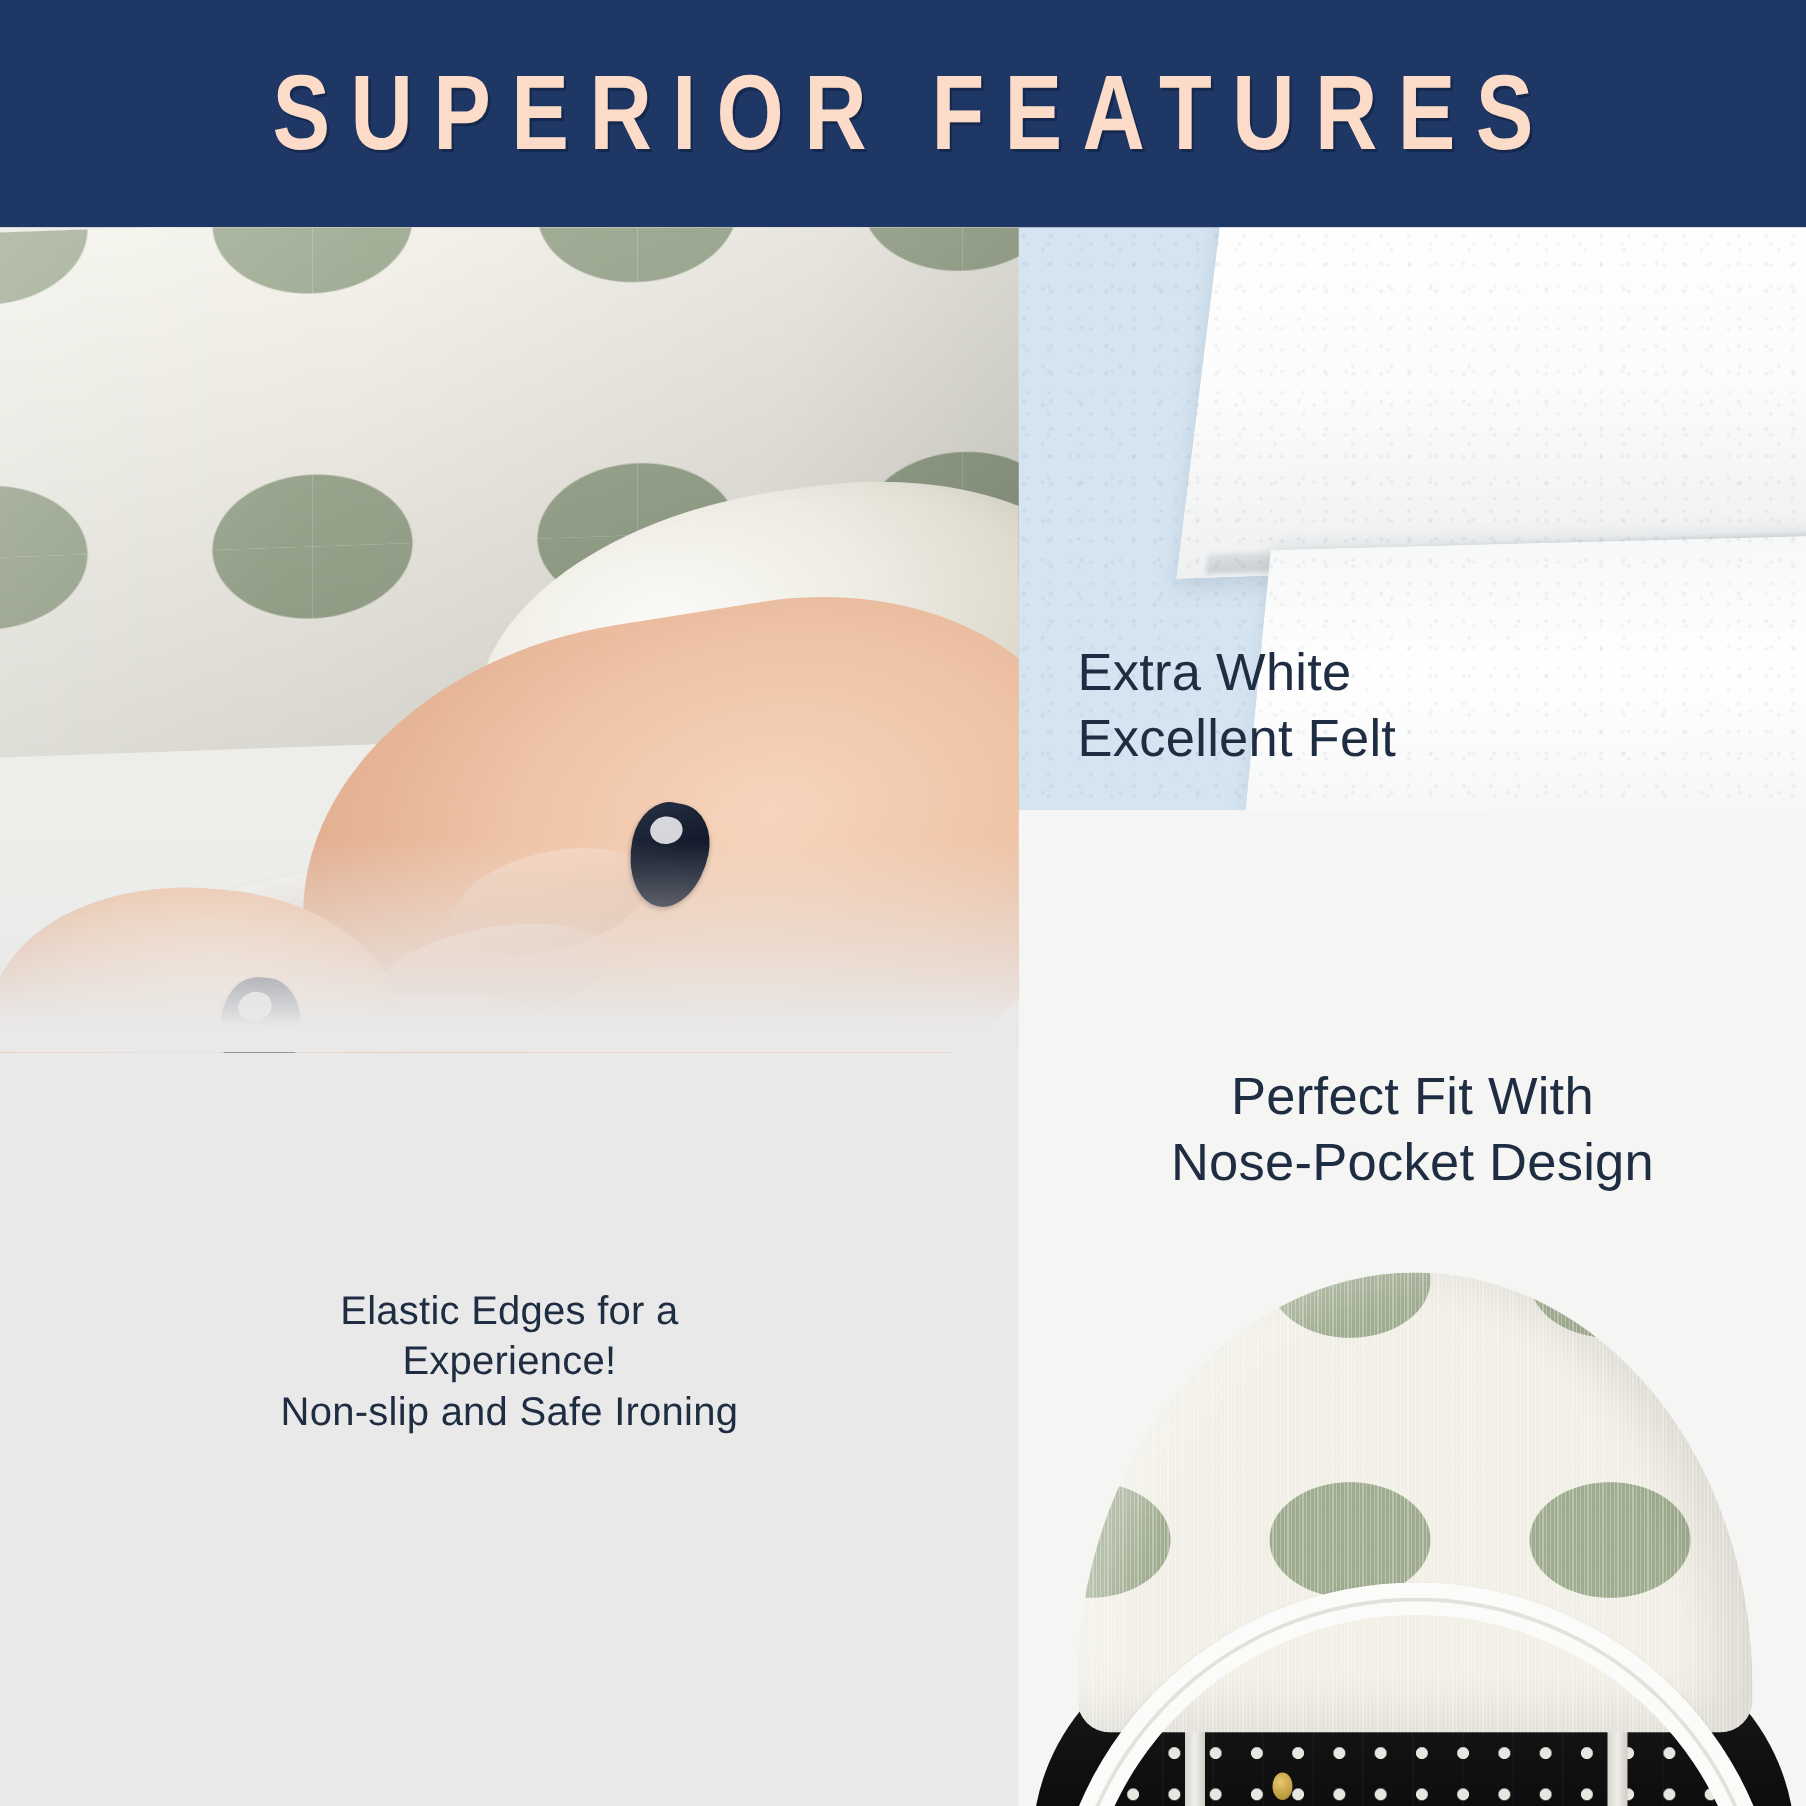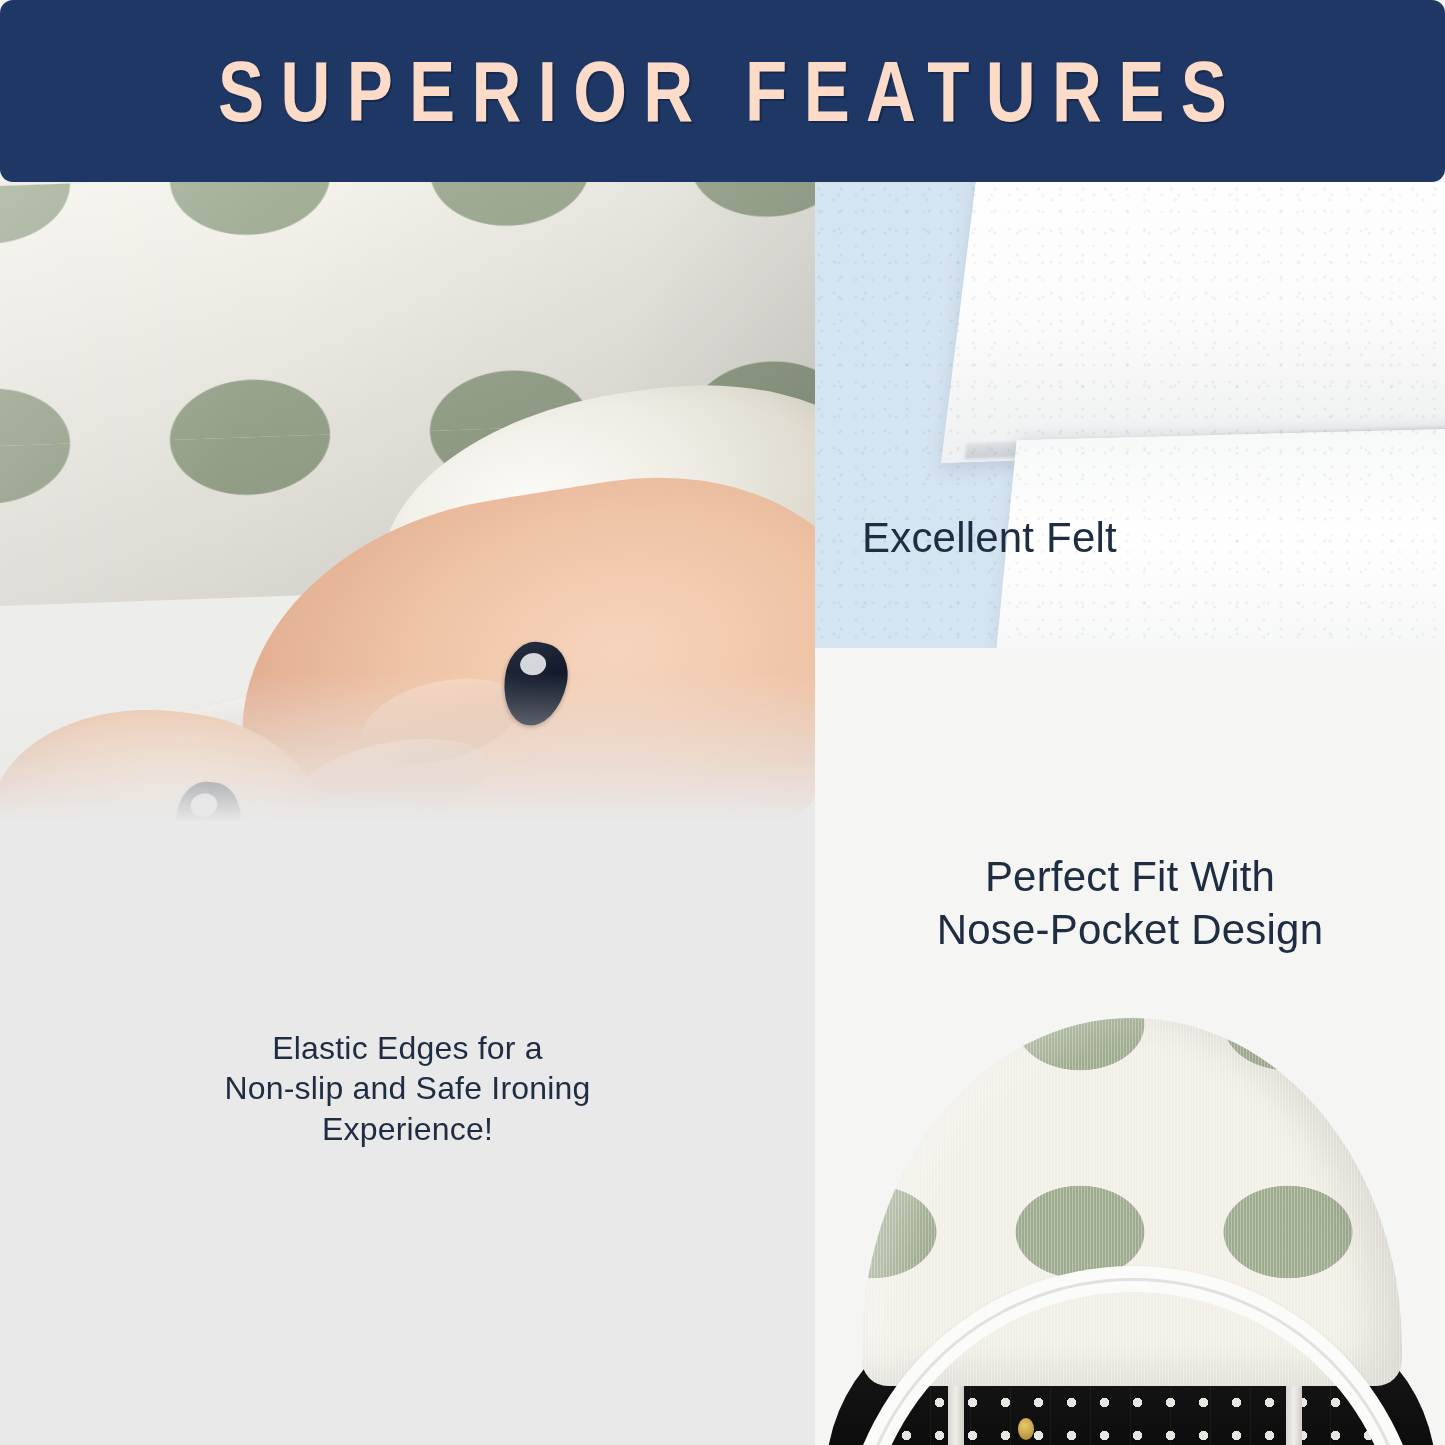--- a/index.html
+++ b/index.html
@@ -15,21 +15,21 @@
     height:1445px;
     background:#f4f4f2;
     overflow:hidden;
   }
 
   
   .header-band {
     position:absolute; left:0; top:0;
     width:1445px; height:182px;
     background:#1e3764;
-    display:flex; align-items:center; justify-content:center;border-radius:13px;
+    display:flex; align-items:center; justify-content:center;
   }
   .header-title {
     color:#fcdcc8;
     font-family:"Liberation Sans", sans-serif;
     font-weight:bold;
     font-size:72px;
     letter-spacing:17px;
     text-indent:17px;
     line-height:1;
     transform:scaleY(1.18) scaleX(0.96);
@@ -304,20 +304,21 @@
   </div>
 
   <div class="photo-felt">
     <div class="felt-sheet felt-top"></div>
     <div class="felt-edge"></div>
     <div class="felt-sheet felt-bot"></div>
     <div class="felt-fuzz"></div>
   </div>
 
   <div class="caption cap-felt">
+    <span class="ln">Extra White</span>
     <span class="ln">Excellent Felt</span>
   </div>
 
   <div class="caption cap-fit">
     <span class="ln">Perfect Fit With</span>
     <span class="ln">Nose-Pocket Design</span>
   </div>
 
   <div class="photo-board">
     <div class="board-black"></div>
@@ -326,17 +327,17 @@
     <div class="board-rib rib-r"></div>
     <div class="board-screw"></div>
     <div class="cover-nose">
       <div class="cover-weave"></div>
     </div>
     <div class="cover-hem"></div>
   </div>
 
   <div class="caption cap-elastic">
     <span class="ln">Elastic Edges for a</span>
+    <span class="ln">Experience!</span>
     <span class="ln">Non-slip and Safe Ironing</span>
-    <span class="ln">Experience!</span>
   </div>
 
 </div>
 
 </body></html>

